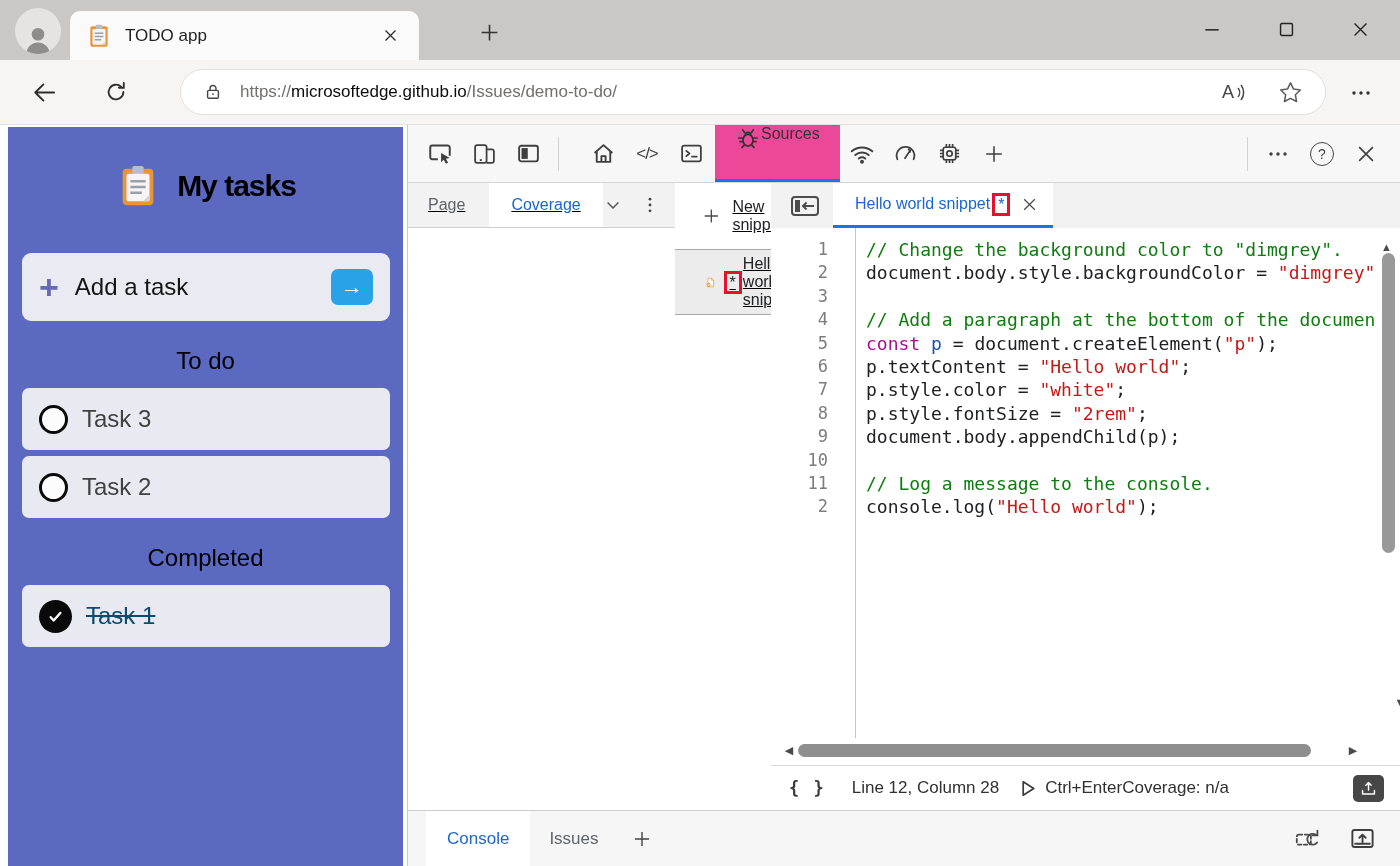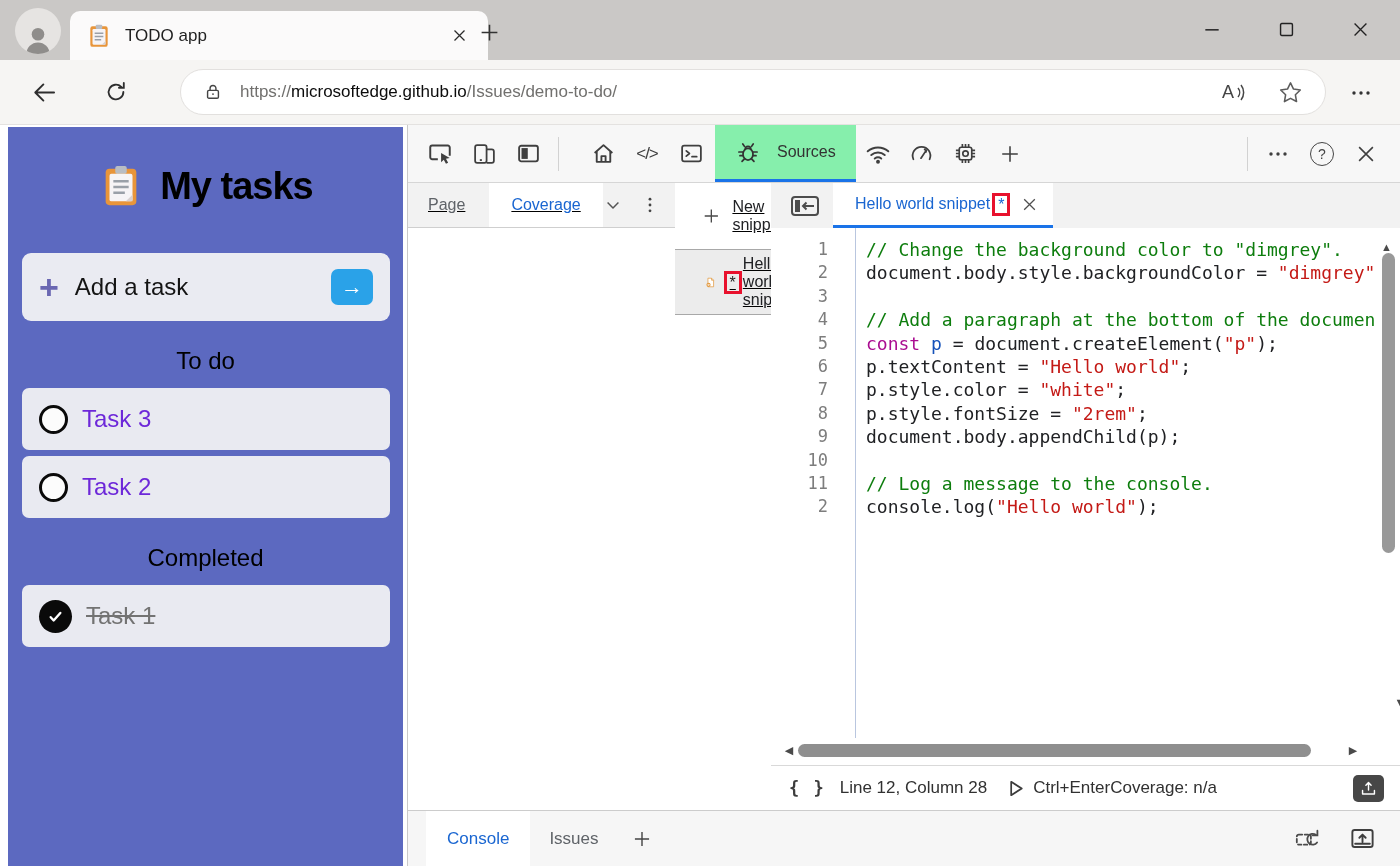--- a/index.html
+++ b/index.html
@@ -5,21 +5,21 @@
   * { margin:0; padding:0; box-sizing:border-box; }
   html,body { width:1400px; height:866px; overflow:hidden;
     font-family:"Liberation Sans", sans-serif; }
   svg { display:block; }
   .window { position:relative; width:1400px; height:866px; background:#fff; overflow:hidden; }
 
   
   .tabstrip { position:relative; height:60px; background:#cac8c6; }
   .avatar { position:absolute; left:15px; top:8px; width:46px; height:46px; border-radius:50%;
     background:#e6e4e2; overflow:hidden; display:flex; align-items:flex-end; justify-content:center; }
-  .browser-tab { position:absolute; left:70px; top:11px; width:418px; height:49px; background:#fbfafa;
+  .browser-tab { position:absolute; left:70px; top:11px; width:349px; height:49px; background:#fbfafa;
     border-radius:10px 10px 0 0; display:flex; align-items:center; padding:0 16px; }
   .tab-title { margin-left:13px; font-size:17px; color:#1f1f1f; flex:1; }
   .tab-close { width:26px; height:26px; display:flex; align-items:center; justify-content:center; border-radius:4px; }
   .newtab { position:absolute; left:474px; top:19px; width:30px; height:26px; display:flex; align-items:center; justify-content:center; }
   .winctl { position:absolute; top:14px; width:36px; height:30px; display:flex; align-items:center; justify-content:center; }
 
   
   .addressbar { position:relative; height:65px; background:#f6f5f3; border-bottom:1px solid #e4e2e0;
     display:flex; align-items:center; }
   .abtn { width:44px; height:44px; display:flex; align-items:center; justify-content:center; }
@@ -30,44 +30,44 @@
   .url .dim { color:#71706e; } .url .host { color:#0c0c0c; }
   .ra-letter::before { content:"A"; font-size:18px; color:#454545; }
   .read-aloud { display:flex; align-items:flex-start; gap:2px; margin-right:30px; }
   .dots-menu { position:absolute; right:22px; top:20px; width:34px; height:26px; display:flex; align-items:center; justify-content:center; }
 
   
   .content { display:flex; height:741px; }
   .page { width:407px; background:#fff; }
   .todo-panel { margin:2px 4px 0 8px; height:739px; background:#5c69c0; padding-top:36px; }
   .todo-header { display:flex; align-items:center; justify-content:center; gap:16px; }
-  .todo-title { font-size:38px; font-weight:bold; color:#000; letter-spacing:-1px; }
+  .todo-title { font-size:30px; font-weight:bold; color:#000; letter-spacing:-1px; }
   .add-card { margin:44px 13px 0 14px; height:68px; background:#eaebf2; border-radius:9px;
     display:flex; align-items:center; padding:0 17px; }
   .add-plus { font-size:34px; font-weight:bold; color:#6a67b2; margin-right:16px; line-height:30px; }
   .add-label { font-size:24px; color:#141414; }
   .add-submit { margin-left:auto; width:42px; height:36px; background:#2aa2e8; border-radius:7px;
     display:flex; align-items:center; justify-content:center; color:#fff; font-size:22px; font-weight:bold; }
   .section-heading { text-align:center; font-size:24px; color:#000; margin-top:26px; margin-bottom:13px; }
   .task-card { margin:0 13px 6px 14px; height:62px; background:#e9eaf1; border-radius:7px;
     display:flex; align-items:center; padding:0 17px; }
   .task-check { width:29px; height:29px; border:3.5px solid #0a0a0a; border-radius:50%; background:#fcfcfc;
     margin-right:14px; flex:none; }
   .task-check.done { width:33px; height:33px; border:none; background:#0a0a0a;
     display:flex; align-items:center; justify-content:center; }
-  .task-label { font-size:24px; color:#6d28d9; }
-  .task-label.done { color:#737373; text-decoration:line-through; }
+  .task-label { font-size:24px; color:#404040; }
+  .task-label.done { color:#0c4a6e; text-decoration:line-through; }
 
   
   .devtools { flex:1; border-left:1px solid #c9c9c9; display:flex; flex-direction:column; background:#fff; min-width:0; }
   .dt-toolbar { height:58px; background:#f7f7f7; border-bottom:1px solid #d6d6d6; display:flex; align-items:center; padding:0 12px 0 10px; }
   .tbtn { width:44px; height:57px; display:flex; align-items:center; justify-content:center; flex:none; }
   .vsep { width:1px; height:34px; background:#d2d2d2; margin:0 8px; flex:none; }
-  .sources-tab { height:57px; margin-left:2px; background:#86efac; border-bottom:3px solid #1a73e8;
-    display:flex; align-items:center; gap:16px; padding:0 20px; font-size:16px; color:#333; flex:none; }
+  .sources-tab { height:57px; margin-left:2px; background:#ec4899; border-bottom:3px solid #1a73e8;
+    display:flex; gap:0; padding:0 20px; font-size:16px; color:#333; flex:none; }
   .elements-glyph { font-size:17px; color:#3f3f3f; letter-spacing:-1px; }
   .help-icon { width:24px; height:24px; border:1.7px solid #454545; border-radius:50%;
     display:flex; align-items:center; justify-content:center; font-size:14px; color:#454545; }
   .flex-sp { flex:1; }
 
   .dt-main { flex:1; display:flex; min-height:0; }
   .navigator { width:363px; border-right:3px solid #22c55e; display:flex; flex-direction:row; flex:none;text-decoration:underline; }
   .nav-tabs { height:45px; background:#f2f2f2; border-bottom:1px solid #cfcfcf; display:flex; align-items:center; font-size:16px; }
   .nav-tab { height:44px; display:flex; align-items:center; padding:0 20px; color:#5f6368; }
   .nav-tab.selected { background:#fff; color:#1a66d1; padding:0 22px; margin-left:4px; }
@@ -105,21 +105,21 @@
   .vthumb { position:absolute; top:16px; left:1px; width:13px; height:300px; background:#999; border-radius:7px; }
   .vscroll .tri-down { position:absolute; bottom:20px; }
   .hscroll { position:relative; height:27px; background:#fff; }
   .hscroll .tri-left { position:absolute; left:10px; top:5px; }
   .hscroll .tri-right { position:absolute; left:574px; top:5px; }
   .hthumb { position:absolute; left:27px; top:6px; width:513px; height:13px; background:#8f8f8f; border-radius:7px; }
 
   .statusbar { height:45px; border-top:1px solid #d9d9d9; background:#fff; display:flex; align-items:center;
     padding-left:18px; font-size:17px; color:#313131; }
   .braces { font:600 17px "DejaVu Sans Mono", monospace; color:#3c3c3c; letter-spacing:2px; }
-  .cursor-pos { margin-left:14px; }
+  .cursor-pos { margin-left:26px; }
   .play-btn { margin-left:14px; width:28px; height:28px; display:flex; align-items:center; justify-content:center; }
   .shortcut { margin-left:4px; }
   .coverage { }
   .export-btn { margin-left:auto; margin-right:16px; width:31px; height:27px; background:#474747; border-radius:5px;
     display:flex; align-items:center; justify-content:center; }
 
   .drawer { height:56px; background:#f6f6f6; border-top:1px solid #cccccc; display:flex; align-items:center; }
   .drawer-tab { height:55px; display:flex; align-items:center; padding:0 19px; font-size:17px; color:#5f6368; }
   .drawer-tab.selected { background:#fff; color:#1a66d1; margin-left:18px; padding:0 21px; }
   .drawer-plus { margin-left:8px; width:32px; height:32px; display:flex; align-items:center; justify-content:center; }

